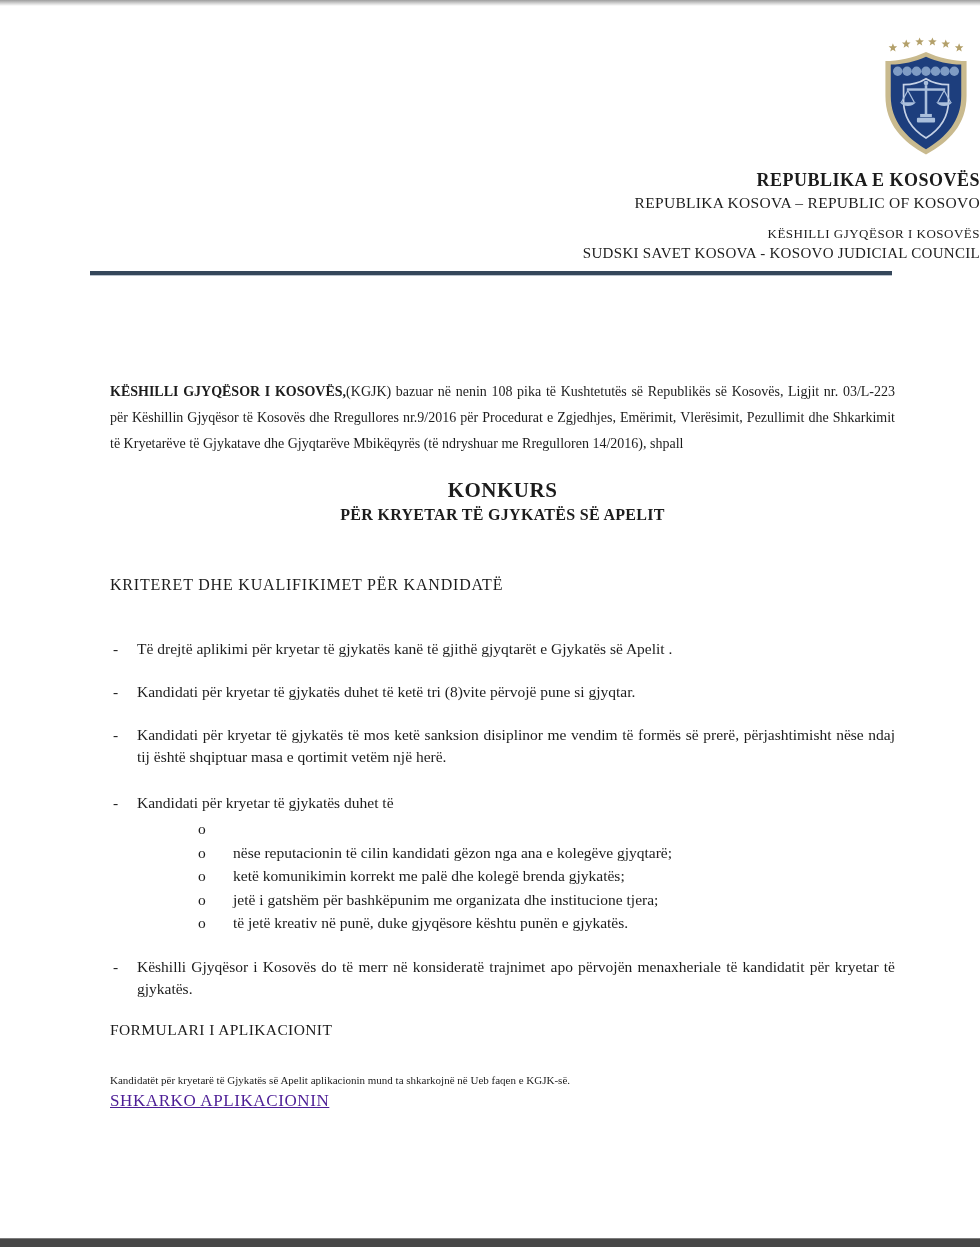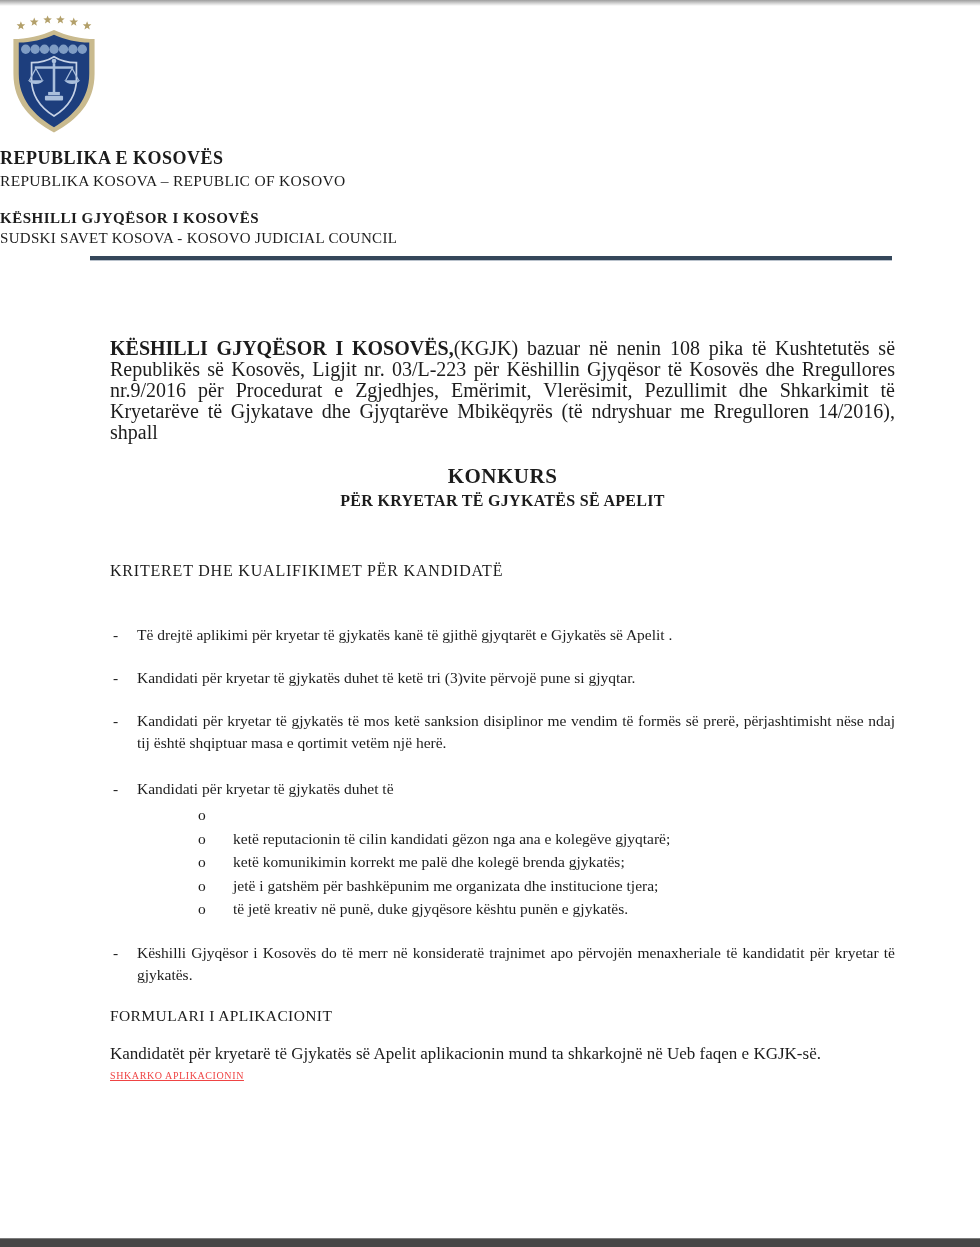--- a/index.html
+++ b/index.html
@@ -11,55 +11,55 @@
   }
   .top-bar {
     position:absolute; top:0; left:0; width:100%; height:6px;
     background:linear-gradient(to bottom,#9d9d9d 0%,#cfcfcf 50%,#ffffff 100%);
   }
   .bottom-bar {
     position:absolute; bottom:0; left:0; width:100%; height:9px;
     background:#474747; border-top:1px solid #7c7c7c;
   }
   
-  .header { text-align:left; padding-top:14px; }
+  .header { text-align:right; padding-top:36px; }
   .logo { display:inline-block; }
   .hdr-line1 { font-size:18px; font-weight:bold; letter-spacing:.5px; margin-top:4px; }
   .hdr-line2 { font-size:15.5px; margin-top:3px; letter-spacing:.3px; }
-  .hdr-line3 { font-size:15px; font-weight:bold; letter-spacing:.5px; margin-top:20px; }
+  .hdr-line3 { font-size:13px; font-weight:normal; letter-spacing:.5px; margin-top:14px; }
   .hdr-line4 { font-size:15px; margin-top:3px; letter-spacing:.3px; }
   .rule {
     margin:9px 88px 0 90px; height:5px;
     border-top:4px solid #35475a; border-bottom:1px solid #b9c2cc;
   }
   
   .content { margin:0 85px 0 110px; }
   .intro {
-    margin-top:77px; font-size:20px; line-height:21px; text-align:justify;
+    margin-top:103px; font-size:14px; line-height:26px; text-align:justify;
   }
   .intro b { font-weight:bold; }
   .title-block { text-align:center; margin-top:21px; }
   .doc-title { font-size:21px; font-weight:bold; letter-spacing:.5px;text-align:center; }
   .doc-subtitle { font-size:16px; font-weight:bold; margin-top:3px; letter-spacing:.3px; }
   .criteria-heading { margin-top:52px; font-size:16px; letter-spacing:.8px; }
   .bullets { margin-top:44px; }
   .b-item { display:flex; margin-bottom:21px; font-size:15.5px; line-height:22px; }
   .b-marker { flex:none; width:27px; padding-left:3px; }
   .b-text { flex:1; }
   .b-text.just { text-align:justify; }
   .b-item.tight { margin-bottom:0; }
   .sub-list { margin:3px 0 21px 86px; font-size:15.5px; }
   .s-item { display:flex; line-height:23.5px; }
   .s-marker { flex:none; width:37px; padding-left:2px; }
   .gap-lg { margin-bottom:24px; }
   .form-heading { margin-top:19px; font-size:15.5px; letter-spacing:.4px; }
-  .form-text { margin-top:18px; font-size:17px; line-height:22px; text-align:justify; }
+  .form-text { margin-top:30px; font-size:11px; line-height:22px; text-align:justify; }
   .download-link {
-    display:inline-block; font-size:10px; letter-spacing:.6px;
-    color:#ef4444; text-decoration:underline; cursor:pointer;
+    display:inline-block; font-size:17px; letter-spacing:.6px;
+    color:#4c1d95; text-decoration:underline; cursor:pointer;
   }
 </style>
 </head>
 <body>
 
 <div class="top-bar"></div>
 
 <div class="header">
   <span class="logo">
     <svg width="108" height="126" viewBox="0 0 100 118">
@@ -123,40 +123,40 @@
 
   <div class="bullets">
 
     <div class="b-item">
       <span class="b-marker">-</span>
       <span class="b-text">Të drejtë aplikimi për kryetar të gjykatës kanë të gjithë gjyqtarët e Gjykatës së Apelit .</span>
     </div>
 
     <div class="b-item">
       <span class="b-marker">-</span>
-      <span class="b-text">Kandidati për kryetar të gjykatës duhet të ketë tri (3)vite përvojë pune si gjyqtar.</span>
+      <span class="b-text">Kandidati për kryetar të gjykatës duhet të ketë tri (8)vite përvojë pune si gjyqtar.</span>
     </div>
 
     <div class="b-item gap-lg">
       <span class="b-marker">-</span>
       <span class="b-text just">Kandidati për kryetar të gjykatës të mos ketë sanksion disiplinor me vendim të formës së prerë, përjashtimisht nëse ndaj tij është shqiptuar masa e qortimit vetëm një herë.</span>
     </div>
 
     <div class="b-item tight">
       <span class="b-marker">-</span>
       <span class="b-text">Kandidati për kryetar të gjykatës duhet të</span>
     </div>
 
     <div class="sub-list">
       <div class="s-item">
         <span class="s-marker">o</span>
       </div>
       <div class="s-item">
         <span class="s-marker">o</span>
-        <span>ketë reputacionin të cilin kandidati gëzon nga ana e kolegëve gjyqtarë;</span>
+        <span>nëse reputacionin të cilin kandidati gëzon nga ana e kolegëve gjyqtarë;</span>
       </div>
       <div class="s-item">
         <span class="s-marker">o</span>
         <span>ketë komunikimin korrekt me palë dhe kolegë brenda gjykatës;</span>
       </div>
       <div class="s-item">
         <span class="s-marker">o</span>
         <span>jetë i gatshëm për bashkëpunim me  organizata dhe institucione tjera;</span>
       </div>
       <div class="s-item">

